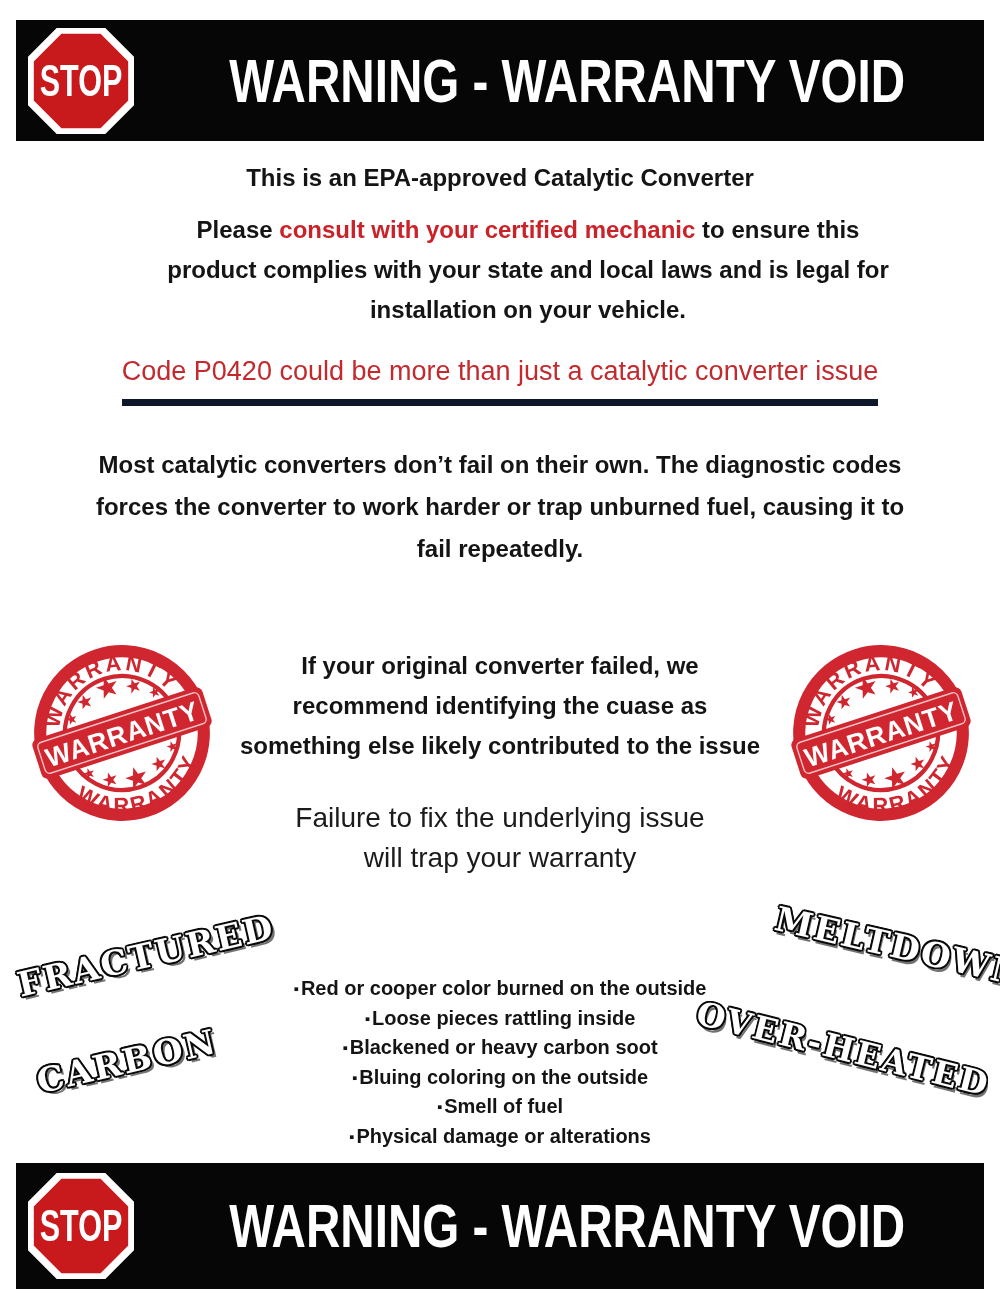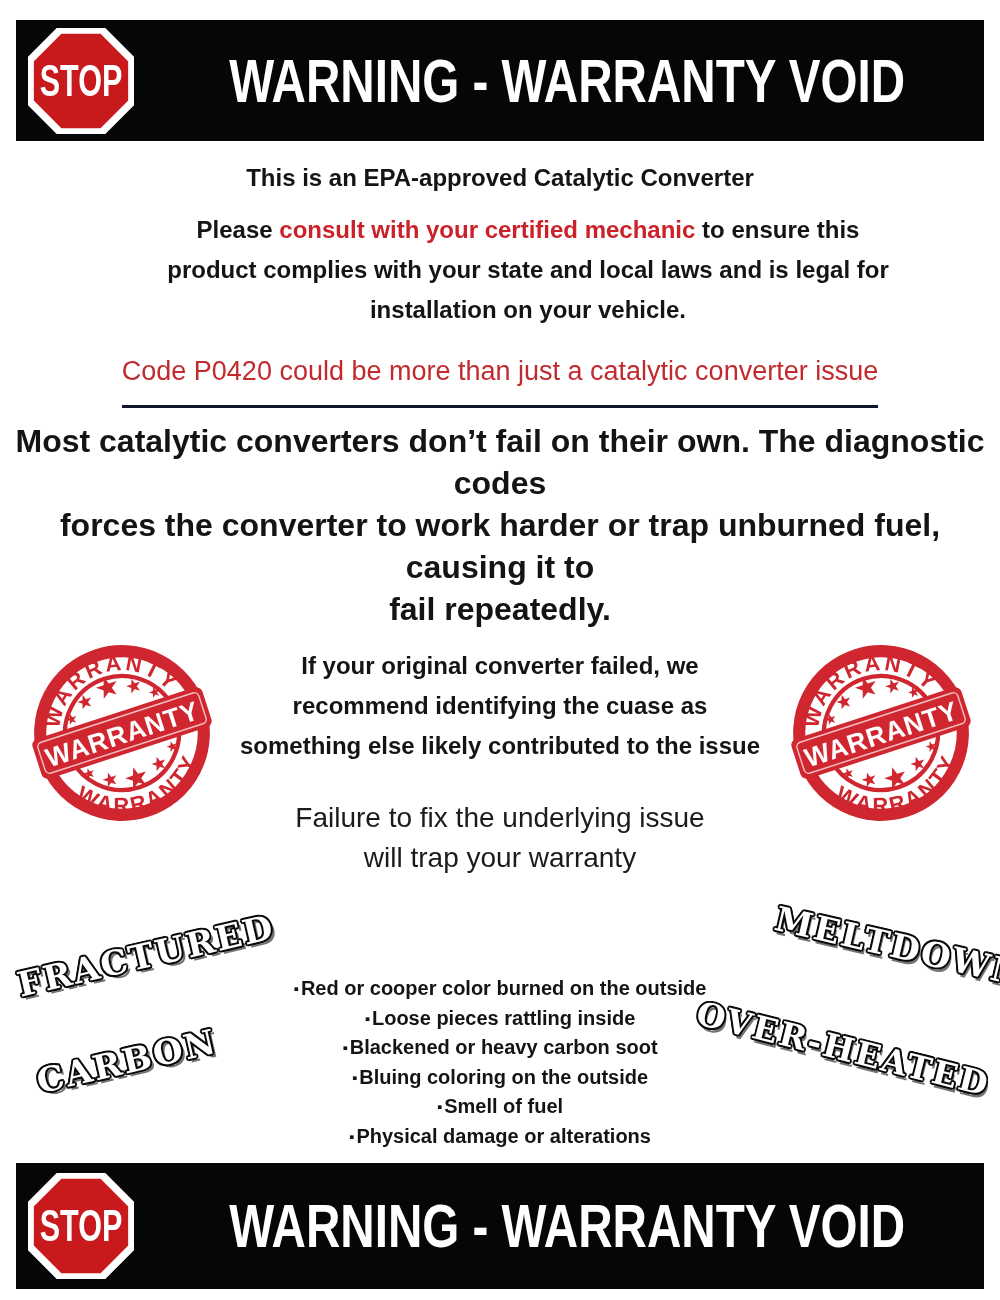--- a/index.html
+++ b/index.html
@@ -19,22 +19,22 @@
     flex:1;text-align:center;color:#ffffff;font-weight:bold;font-size:61px;
     white-space:nowrap;transform:scaleX(0.78);letter-spacing:0px;
   }
   .stop-svg{width:106px;height:106px;flex:0 0 auto;}
   
   .sec{position:absolute;left:0;width:100%;text-align:center;}
   .approved{top:164px;font-size:24px;font-weight:bold;}
   .consult{top:210px;font-size:24px;font-weight:bold;line-height:40px;margin-left:28px;}
   .red-inline{color:#cb2229;}
   .p0420{top:356px;font-size:27px;color:#c22a2e;}
-  .p0420 span{display:inline-block;border-bottom:3px solid #0f172a;padding-bottom:18px;}
-  .diagnostic{top:420px;font-size:32px;font-weight:bold;line-height:42px;}
+  .p0420 span{display:inline-block;border-bottom:7px solid #0f172a;padding-bottom:12px;}
+  .diagnostic{top:444px;font-size:24px;font-weight:bold;line-height:42px;}
   .recommend{top:646px;left:200px;width:600px;font-size:24px;font-weight:bold;line-height:40px;}
   .failure{top:798px;font-size:28px;font-weight:normal;line-height:40px;color:#1b1b1b;}
   .void-heading{top:884px;font-size:24px;font-weight:bold;color:#cb2229;line-height:40px;}
   .conditions{top:974px;font-size:20px;font-weight:bold;}
   .conditions ul{list-style:none;margin:0;padding:0;}
   .conditions li{line-height:29.5px;}
   .conditions li::before{content:"▪";font-size:0.75em;margin-right:2px;vertical-align:1px;}
   
   .stamp{position:absolute;width:190px;height:190px;}
   .stamp.left{left:27px;top:638px;}

